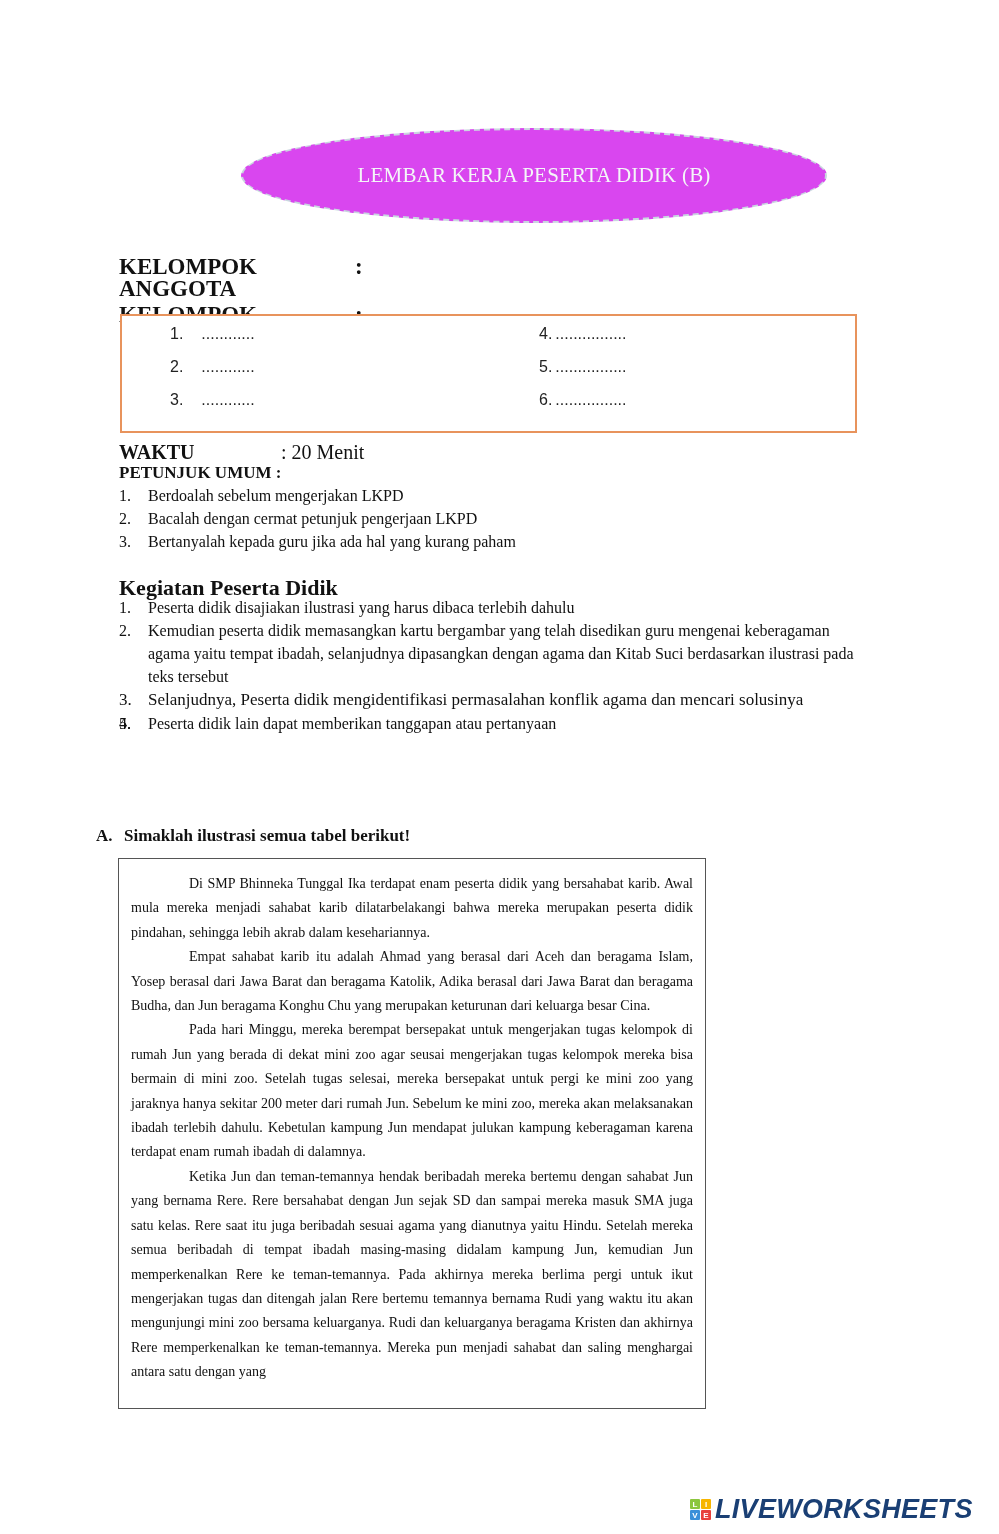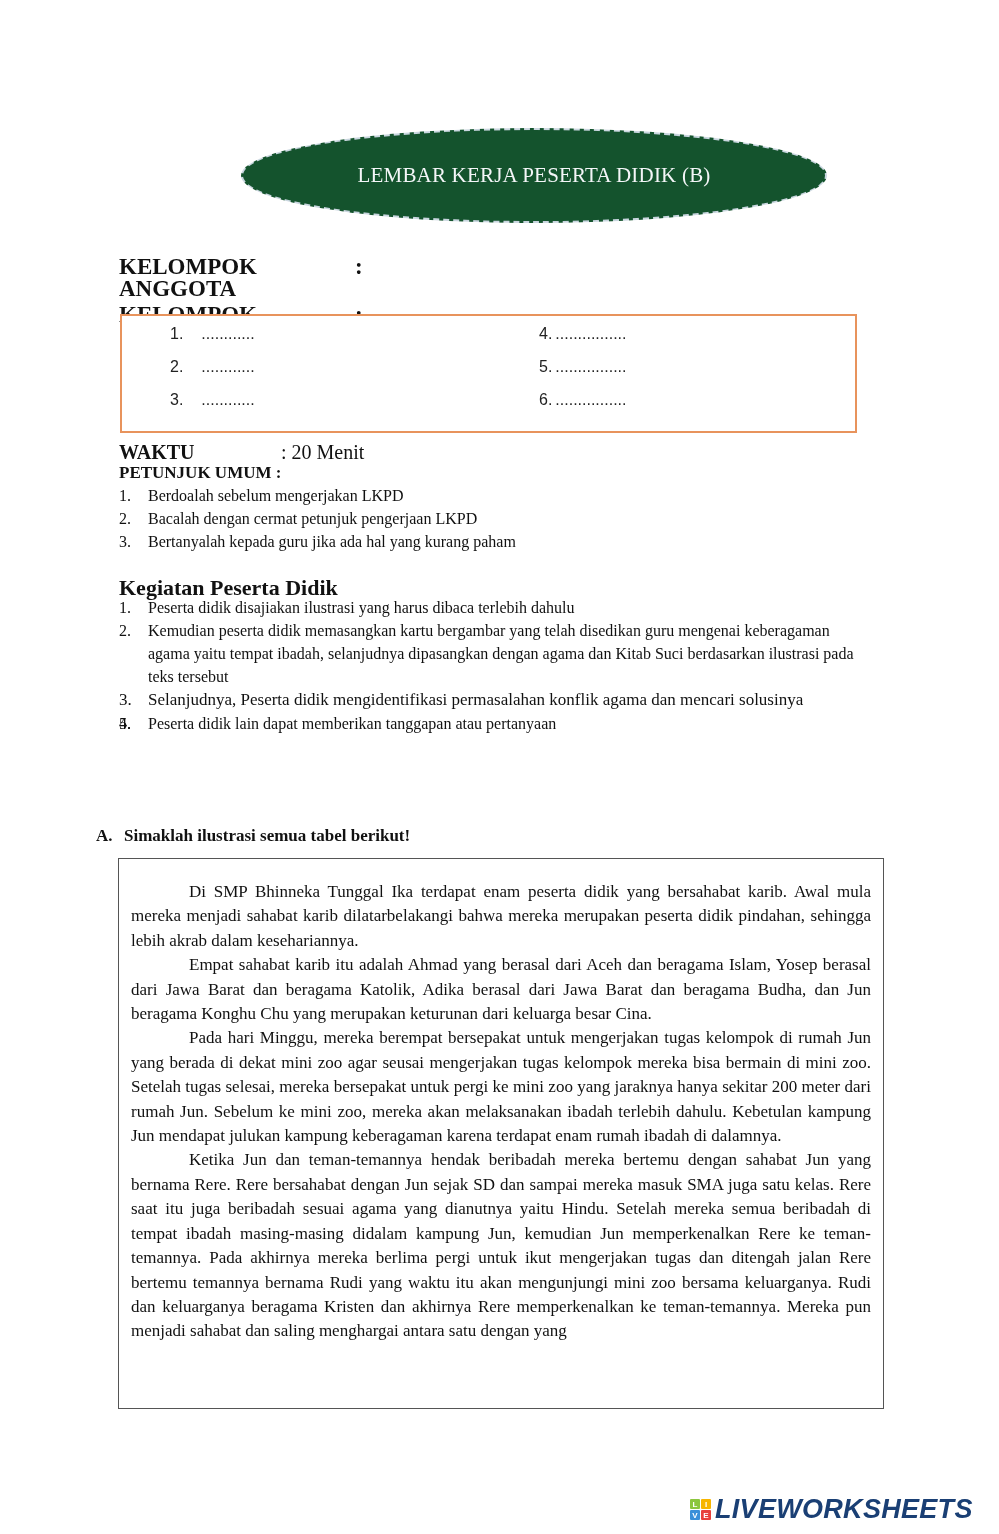--- a/index.html
+++ b/index.html
@@ -2,21 +2,21 @@
 <html><head>
   <meta charset="utf-8">
   <style>
     html, body { margin: 0; padding: 0; background: #ffffff; }
     body {
       width: 999px; height: 1534px; position: relative; overflow: hidden;
       font-family: "Liberation Serif", serif; color: #111;
     }
     .title-pill {
       position: absolute; left: 241px; top: 128px; width: 586px; height: 95px;
-      background: #14532d; border-radius: 50% / 50%;
+      background: #d946ef; border-radius: 50% / 50%;
       border: 2px dashed #c9d6df; box-sizing: border-box;
       display: flex; flex-direction: column; align-items: center; justify-content: center;
       color: #f4f6f8; font-size: 21px; line-height: 29px; letter-spacing: 0.2px;
     }
     .title-pill span { display: block; text-align: center; }
 
     .field-row { position: absolute; left: 119px; font-weight: bold; font-size: 23px; }
     .field-row .label { display: inline-block; width: 236px; }
     .field-row .colon { display: inline-block; }
 
@@ -40,23 +40,23 @@
     }
     ol.list li { position: relative; padding-left: 29px; }
     ol.list li .n { position: absolute; left: 0; top: 0; }
 
     .kegiatan-title { position: absolute; left: 119px; top: 575px; font-size: 22px; font-weight: bold; }
 
     .section-a { position: absolute; left: 96px; top: 826px; font-size: 17px; font-weight: bold; }
     .section-a .letter { display: inline-block; width: 28px; }
 
     .story-box {
-      position: absolute; left: 118px; top: 858px; width: 766px; height: 551px;
-      border: 1px solid #555; box-sizing: border-box; padding: 21px 12px 0 12px;
-      font-size: 17px; line-height: 24.4px; text-align: justify; overflow: hidden;
+      position: absolute; left: 118px; top: 858px; width: 588px; height: 551px;
+      border: 1px solid #555; box-sizing: border-box; padding: 13px 12px 0 12px;
+      font-size: 14px; line-height: 24.4px; text-align: justify; overflow: hidden;
     }
     .story-box p { margin: 0; text-indent: 58px; }
 
     .logo {
       position: absolute; left: 690px; top: 1494px; display: flex; align-items: center;
     }
     .logo-grid {
       display: grid; grid-template-columns: 10px 10px; grid-template-rows: 10px 10px; gap: 1px;
       margin-right: 4px;
     }

